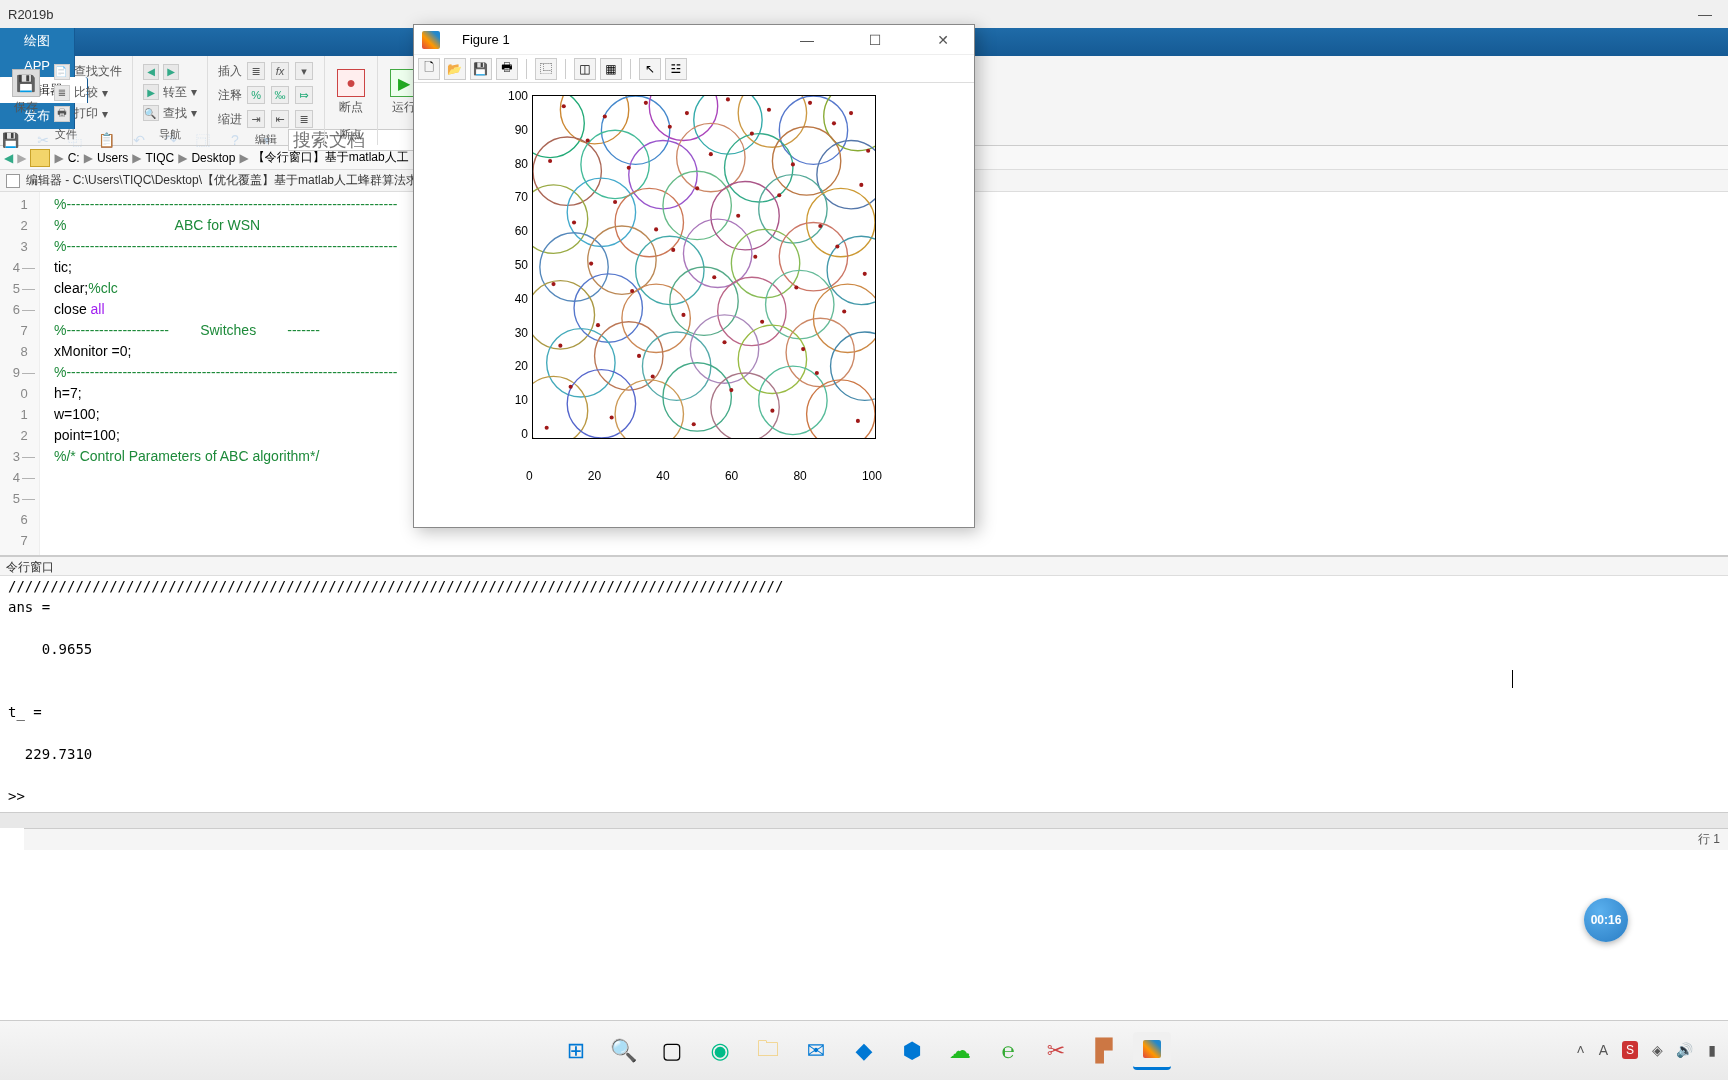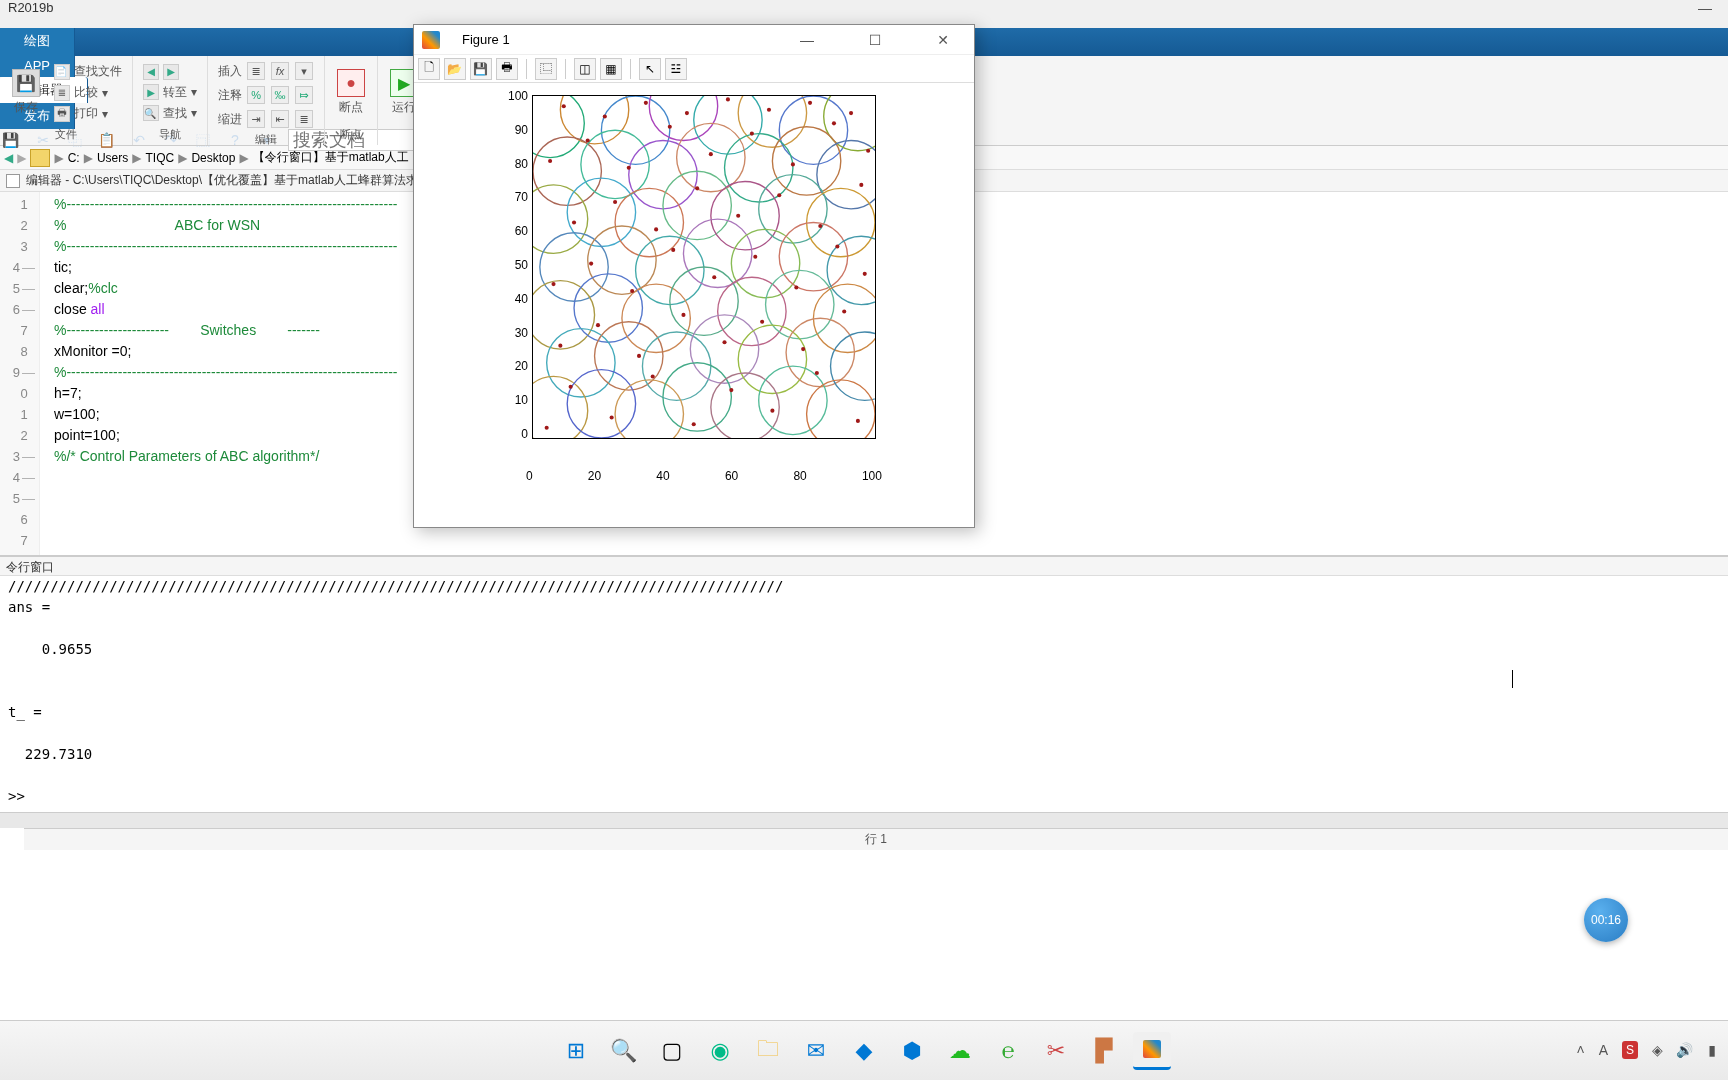--- a/index.html
+++ b/index.html
@@ -1,20 +1,20 @@
 <!DOCTYPE html>
 <html><head>
 <meta charset="utf-8">
 <style>
 * { margin:0; padding:0; box-sizing:border-box; font-family:"Microsoft YaHei",SimSun,sans-serif; }
 body { width:1728px; height:1080px; background:#f0f0f0; overflow:hidden; position:relative; }
 
 
 .main-window { position:absolute; left:0; top:0; width:1728px; height:1020px; background:#fff; }
-.titlebar { height:28px; background:#f0f0f0; display:flex; padding:0 8px; font-size:13px; color:#333; justify-content:space-between; }
+.titlebar { height:28px; background:#f0f0f0; display:flex; align-items:center; padding:0 8px; font-size:13px; color:#333; justify-content:space-between; }
 .titlebar-controls { display:flex; gap:24px; font-size:14px; color:#555; padding-right:8px; }
 .titlebar-controls span { cursor:default; }
 
 .tabstrip { height:28px; background:linear-gradient(#1f6ba8,#155a94); display:flex; align-items:flex-start;flex-direction:column; }
 .tabstrip .gap { width:12px; }
 .tab { padding:4px 24px; font-size:13px; color:#fff; background:#2078b5; border-right:1px solid #155a94; height:26px; display:flex; align-items:center; }
 .tab.active { background:#fff; color:#333; border-top-left-radius:3px; border-top-right-radius:3px; }
 .tabstrip .fill { flex:1; }
 .tab-right { display:flex; align-items:center; gap:10px; padding-right:8px; }
 .tab-right-icon { width:22px; height:22px; color:#cde; font-size:14px; display:flex; align-items:center; justify-content:center; }
@@ -43,21 +43,21 @@
 .gutter .ln { display:flex; justify-content:flex-end; gap:2px;}
 .gutter .dash { color:#aaa; }
 .code { flex:1; font-family:Consolas,monospace; font-size:14px; line-height:21px; padding:2px 14px; color:#000; white-space:pre; }
 .cm-comment { color:#1d8a3a; }
 .cm-string { color:#a020f0; }
 
 .cmd-title { height:20px; background:#f5f5f5; font-size:12px; color:#333; padding:2px 6px; border-top:1px solid #ccc; border-bottom:1px solid #ddd; }
 .cmd-area { height:236px; background:#fff; font-family:Consolas,monospace; font-size:14px; line-height:21px; padding:0 8px; white-space:pre; overflow:hidden;}
 .cmd-scrollbar { height:16px; background:#e8e8e8; border-top:1px solid #ccc;}
 
-.statusbar { height:22px; background:#f5f5f5; border-top:1px solid #ccc; display:flex; justify-content:center; align-items:center; padding:0 8px; font-size:12px; color:#555;margin-left:24px; }
+.statusbar { height:22px; background:#f5f5f5; border-top:1px solid #ccc; display:flex; justify-content:flex-end; align-items:center; padding:0 8px; font-size:12px; color:#555;margin-left:24px; }
 
 
 .figure-window { position:absolute; left:413px; top:24px; width:562px; height:504px; background:#fff; border:1px solid #888; box-shadow:4px 4px 16px rgba(0,0,0,.25); display:flex; flex-direction:column; }
 .fig-titlebar { height:30px; background:#fff; display:flex; align-items:center; padding:0 8px; border-bottom:1px solid #eee; gap:22px; }
 .fig-logo { width:18px; height:18px; background:linear-gradient(45deg,#d44,#f90 40%,#28c 80%); border-radius:2px; }
 .fig-title { font-size:13px; flex:1; }
 .fig-ctrl { width:46px; height:30px; display:flex; align-items:center; justify-content:center; font-size:14px; color:#555; }
 .fig-menubar { height:24px; display:flex; align-items:center; gap:14px; padding:0 8px; font-size:13px; border-bottom:1px solid #eee; }
 .fig-toolbar { height:28px; display:flex; align-items:center; gap:4px; padding:0 4px; border-bottom:1px solid #ddd; }
 .fig-tb-icon { width:22px; height:22px; background:#f4f4f4; border:1px solid #ccc; display:inline-flex; align-items:center; justify-content:center; font-size:12px; }
@@ -67,21 +67,21 @@
 .y-ticks { position:absolute; left:88px; top:6px; width:26px; text-align:right; font-size:12px; display:flex; flex-direction:column; justify-content:space-between; height:352px; }
 .x-ticks { position:absolute; left:112px; bottom:44px; width:356px; display:flex; justify-content:space-between; font-size:12px; }
 svg.circles { position:absolute; left:0; top:0; width:100%; height:100%; }
 
 
 .taskbar { position:absolute; left:0; bottom:0; width:1728px; height:60px; background:linear-gradient(#f6f6f6,#eaeaea); border-top:1px solid #ccc; display:flex; align-items:center; justify-content:center; gap:10px; }
 .tb-icon { width:38px; height:38px; border-radius:4px; display:flex; align-items:center; justify-content:center; font-size:22px; }
 .tb-tray { position:absolute; right:12px; bottom:0; height:60px; display:flex; align-items:center; gap:14px; font-size:14px; color:#555;}
 .tb-icon.active { border-bottom:3px solid #0078d4; background:#f0f0f0; }
 
-.timer-badge { position:absolute; right:100px; top:898px; width:44px; height:44px; border-radius:50%; background:radial-gradient(circle at 35% 30%,#5ab0ee,#2a7dc4); color:#fff; font-size:12px; display:flex; align-items:center; justify-content:center; box-shadow:0 2px 6px rgba(0,0,0,.3); }
+.timer-badge { position:absolute; right:100px; top:898px; width:44px; height:44px; border-radius:50%; background:radial-gradient(circle at 35% 30%,#5ab0ee,#2a7dc4); color:#fff; font-size:12px; display:flex; align-items:center; justify-content:center; box-shadow:0 2px 6px rgba(0,0,0,.3);font-weight:bold; }
 
 .cursor-caret { position:absolute; left:1512px; top:670px; width:1px; height:18px; background:#000; }
 </style>
 </head>
 <body>
 
 <div class="main-window">
 
   <div class="titlebar">
     <span>R2019b</span>

